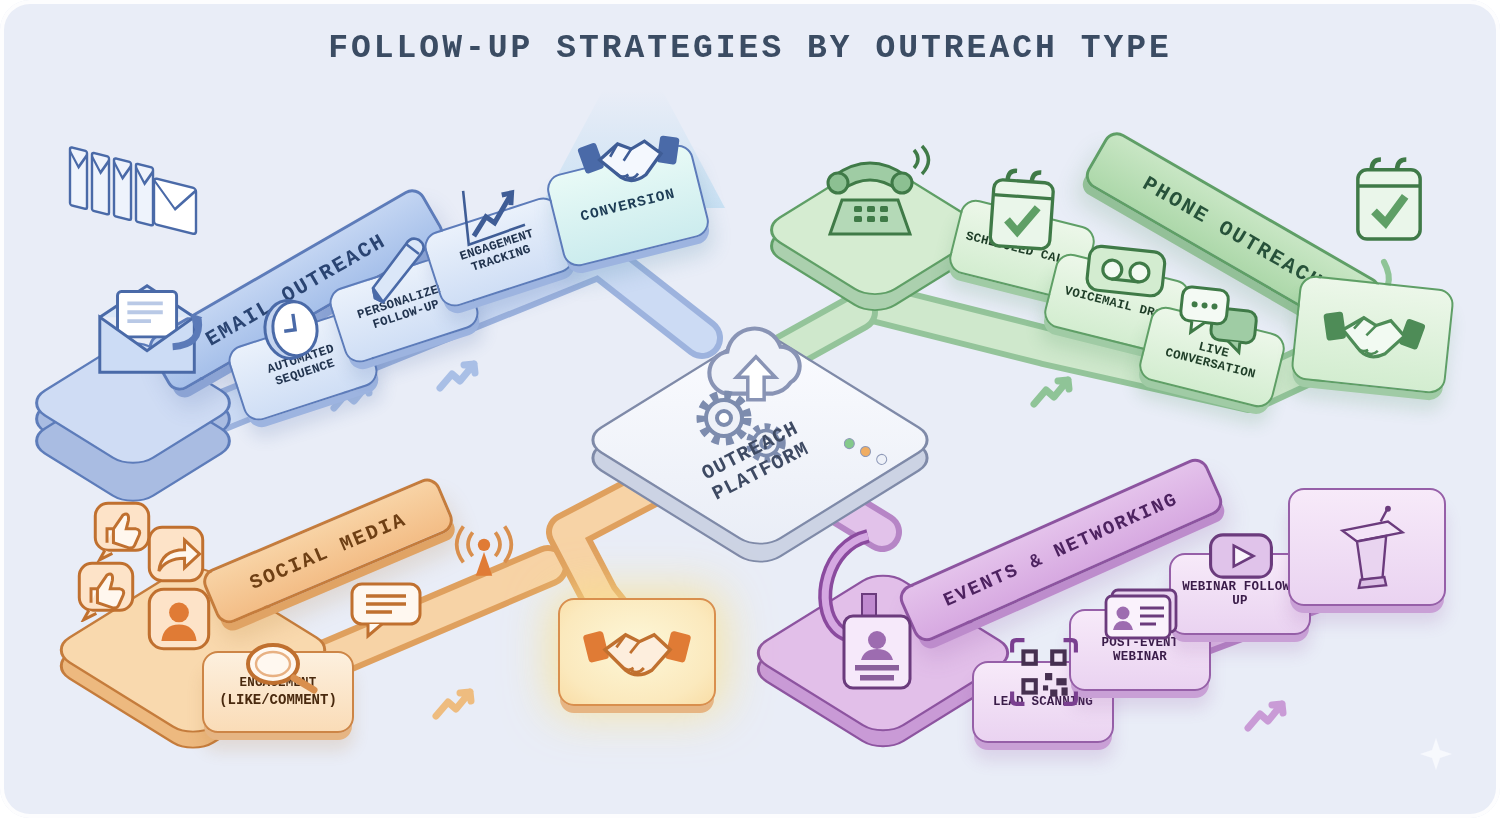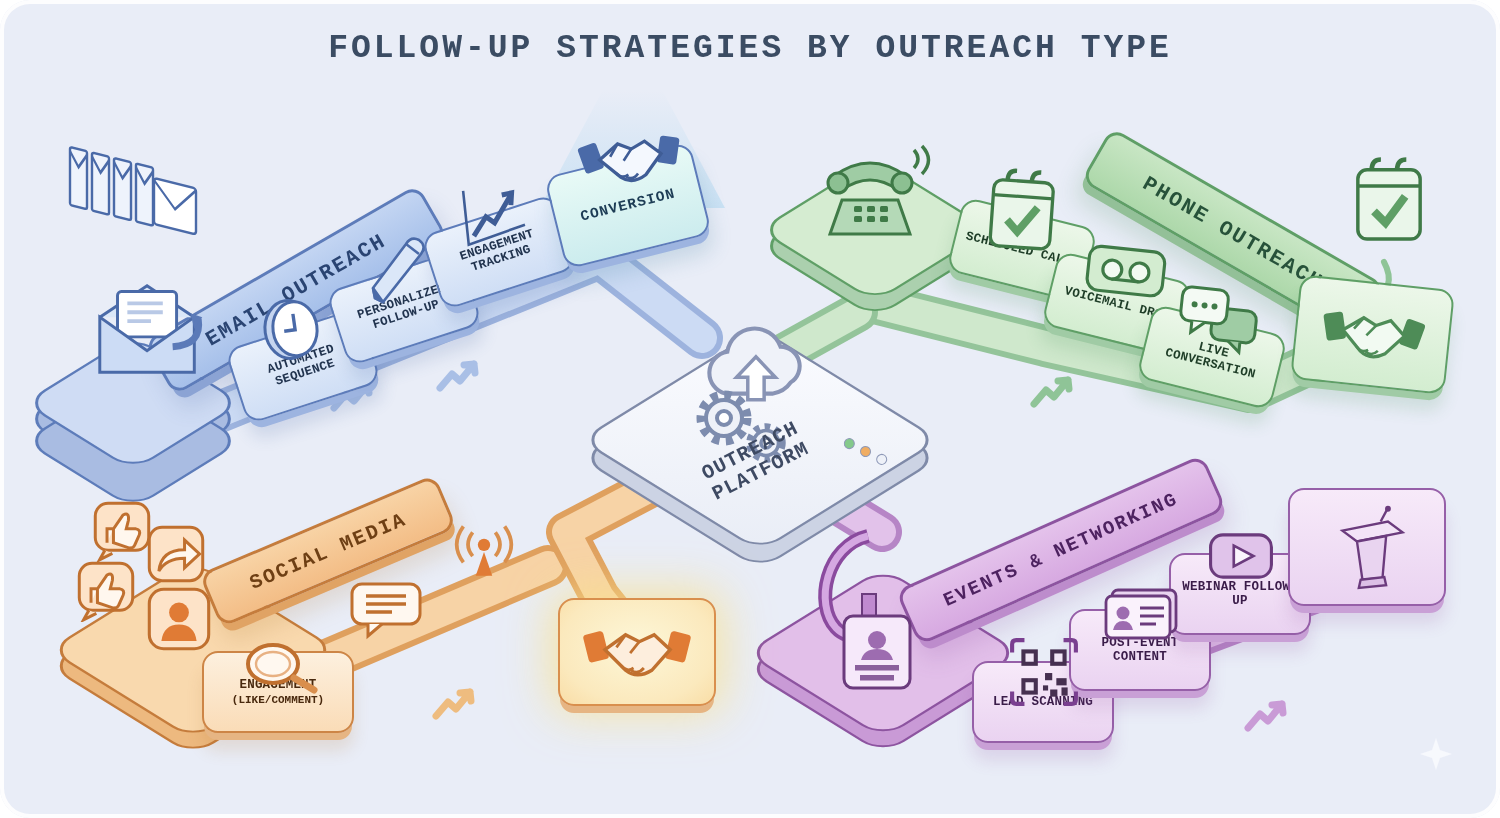--- a/index.html
+++ b/index.html
@@ -20,21 +20,21 @@
   .bg2{background:linear-gradient(180deg,#c8e6c4,#add8aa);border-color:#5f9f66;color:#27523a;
       box-shadow:0 10px 0 -2px #93c098,0 20px 22px rgba(70,140,90,.18);}
   .bo{background:linear-gradient(180deg,#f8d3a5,#f3bd86);border-color:#c57c3c;color:#6e3f14;
       box-shadow:0 10px 0 -2px #e0a364,0 20px 22px rgba(180,120,50,.18);}
   .bp{background:linear-gradient(180deg,#e4c2eb,#d7a9e1);border-color:#8d54a0;color:#4d2260;
       box-shadow:0 10px 0 -2px #bd8ccc,0 20px 22px rgba(140,80,160,.18);}
   
   .tile{position:absolute;z-index:4;border-radius:16px;border:2.5px solid;display:flex;flex-direction:column;
         align-items:center;justify-content:center;text-align:center;padding:4px;box-sizing:border-box;}
   .tl{font-weight:bold;font-size:12.5px;line-height:1.14;letter-spacing:.2px;}
-  .ts{font-weight:bold;font-size:11px;margin-top:1px;}
+  .ts{font-weight:bold;font-size:14px;margin-top:1px;}
   .tb{background:linear-gradient(180deg,#eaf1fb,#cfdef5);border-color:#5d7cba;color:#22344f;
       box-shadow:0 9px 0 -2px #9db4e0,0 18px 16px rgba(70,100,160,.16);}
   .tc{background:linear-gradient(180deg,#e8faf6,#ccecee);border-color:#5d7cba;color:#1d3c55;
       box-shadow:0 9px 0 -2px #9db4e0,0 18px 20px rgba(70,130,160,.2);}
   .tg{background:linear-gradient(180deg,#ecf7e9,#d3edd0);border-color:#5f9f66;color:#1e3d27;
       box-shadow:0 9px 0 -2px #a0cba5,0 18px 16px rgba(70,140,90,.16);}
   .to{background:linear-gradient(180deg,#fdf0de,#fadcb7);border-color:#cd8546;color:#49290e;
       box-shadow:0 9px 0 -2px #e6b583,0 18px 16px rgba(180,120,50,.16);}
   .toy{background:radial-gradient(ellipse at 50% 45%,#fdf7d8 0%,#fbe9bd 70%,#f9ddA6 100%);border-color:#d98f4d;color:#49290e;
       box-shadow:0 9px 0 -2px #e6b583,0 0 46px 8px rgba(250,225,140,.75);}
@@ -169,21 +169,21 @@
         <path d="M38 13 L30 24 M50 19 L42 29" fill="none" stroke-width="2.4"></path>
       </g>
         </svg>
     </span>
   </div>
 
   <div class="tile tp" style="left:972px;top:661px;width:142px;height:82px;">
     <span class="tl">LEAD SCANNING</span>
   </div>
   <div class="tile tp" style="left:1069px;top:609px;width:142px;height:82px;">
-    <span class="tl">POST-EVENT CONTENT</span>
+    <span class="tl">POST-EVENT WEBINAR</span>
   </div>
   <div class="tile tp" style="left:1169px;top:553px;width:142px;height:82px;">
     <span class="tl">WEBINAR FOLLOW-UP</span>
   </div>
   <div class="tile tp" style="left:1288px;top:488px;width:158px;height:118px;">
     <span class="ic" style="position:static;width:82px;height:94px;">
       <svg viewBox="0 0 90 100">
           <g stroke="#6b3b7d" stroke-width="2.6" fill="#e9d4f0">
         <line x1="60" y1="22" x2="67" y2="9"></line>
             <circle cx="68" cy="8" r="3.2" fill="#6b3b7d" stroke="none"></circle>

